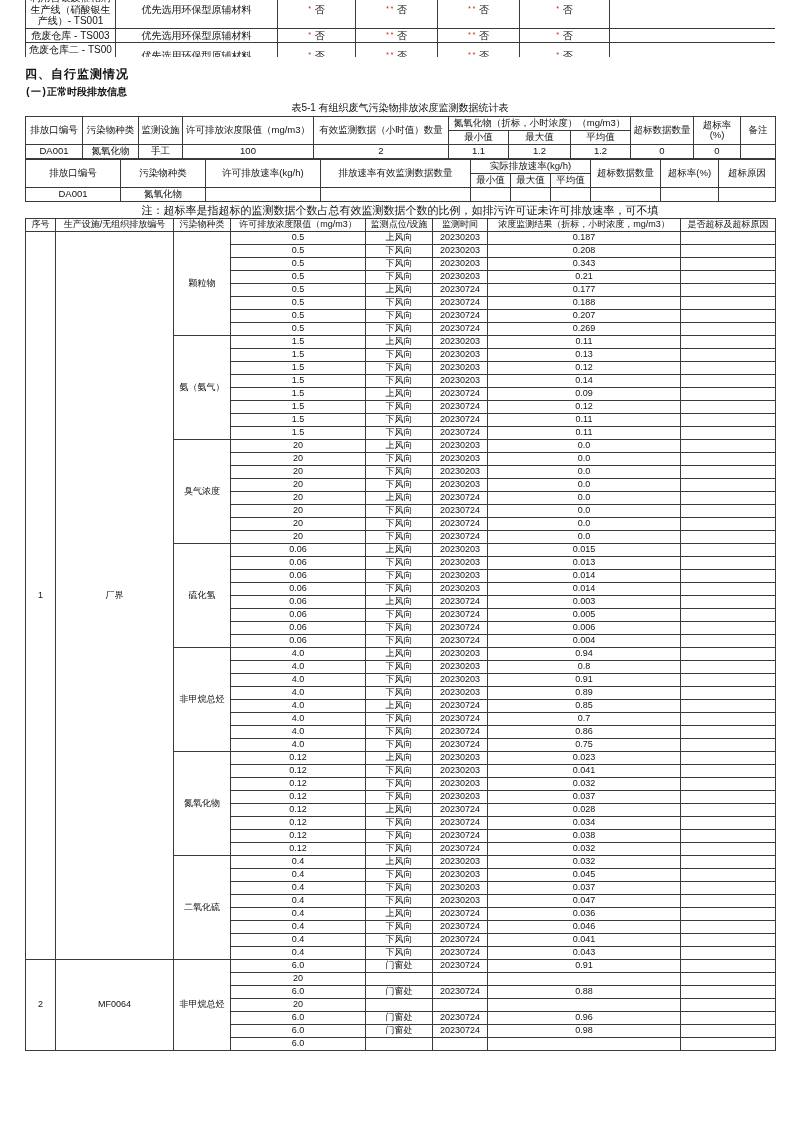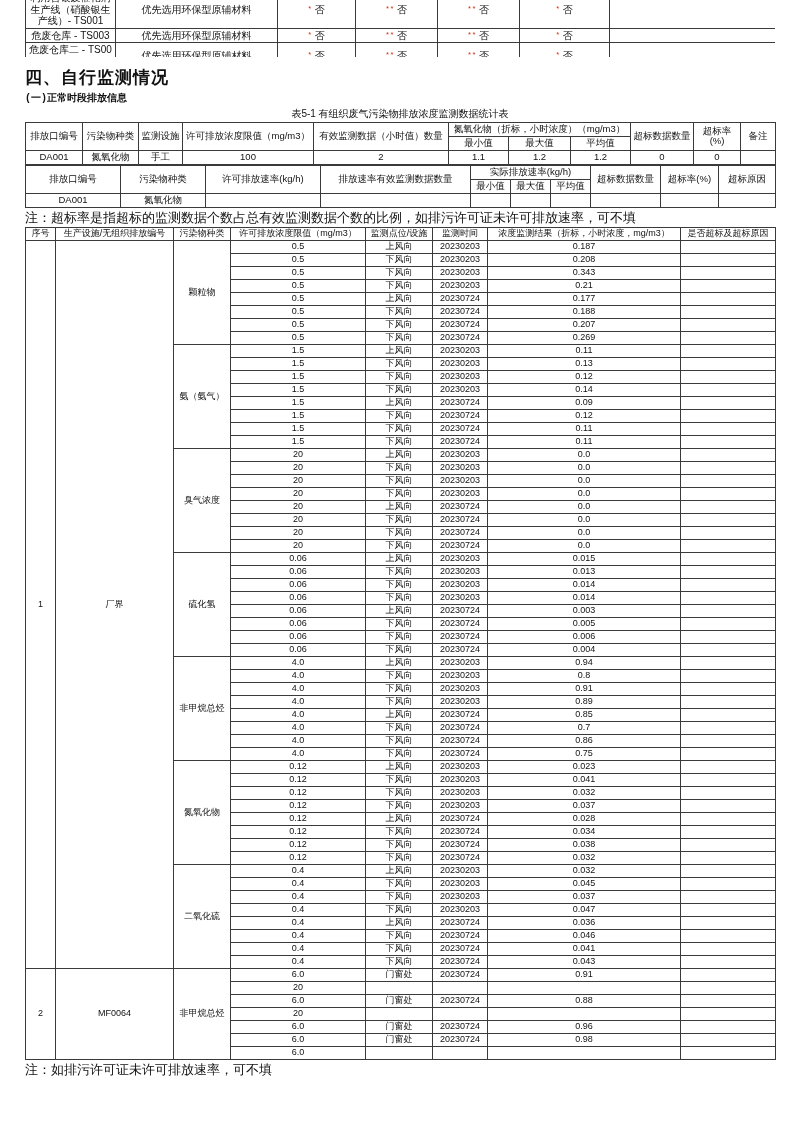--- a/index.html
+++ b/index.html
@@ -17,29 +17,29 @@
     padding:1px 2px; font-weight:normal; line-height:1.15;
     overflow:hidden; word-break:break-all;
   }
 
   
   .top-clip { height:57px; overflow:hidden; }
   .top-clip table { margin-top:-10px; }
   .top-tbl td { font-size:10px; height:14px; }
   .flag { color:#cc3311; font-size:7.5px; letter-spacing:1.5px; vertical-align:2px; margin-right:2px; }
 
-  .sec-title { font-size:17px; font-weight:bold; margin-top:9px; letter-spacing:1px; }
+  .sec-title { font-size:12px; font-weight:bold; margin-top:9px; letter-spacing:1px; }
   .sec-sub   { font-size:10px; font-weight:bold; margin-top:2px;font-family:Liberation Mono, monospace; }
   .tbl-title { font-size:10px; text-align:center; margin-top:2px; margin-bottom:1px; }
 
   .t51 th, .t51 td, .t52 th, .t52 td { font-size:9.5px; height:13px; }
   .t53 th, .t53 td { font-size:9px; height:13px; padding:0 2px; }
   .t53 th { font-weight:normal; }
 
-  .note { font-size:13px; margin:1px 0 0 0; color:#111; }
+  .note { font-size:11px; margin:1px 0 0 0; color:#111;text-align:center; }
 </style>
 </head>
 <body>
 
 <div class="page">
 
   <div class="top-clip">
     <table class="tbl top-tbl">
       <colgroup>
         <col style="width:90px">
@@ -656,15 +656,14 @@
         <tr>
           <td>6.0</td>
           <td></td>
           <td></td>
           <td></td>
           <td></td>
         </tr>
       </tbody>
   </table>
 
-  <div class="note">注：如排污许可证未许可排放速率，可不填</div>
 
 </div>
 
 </body></html>

